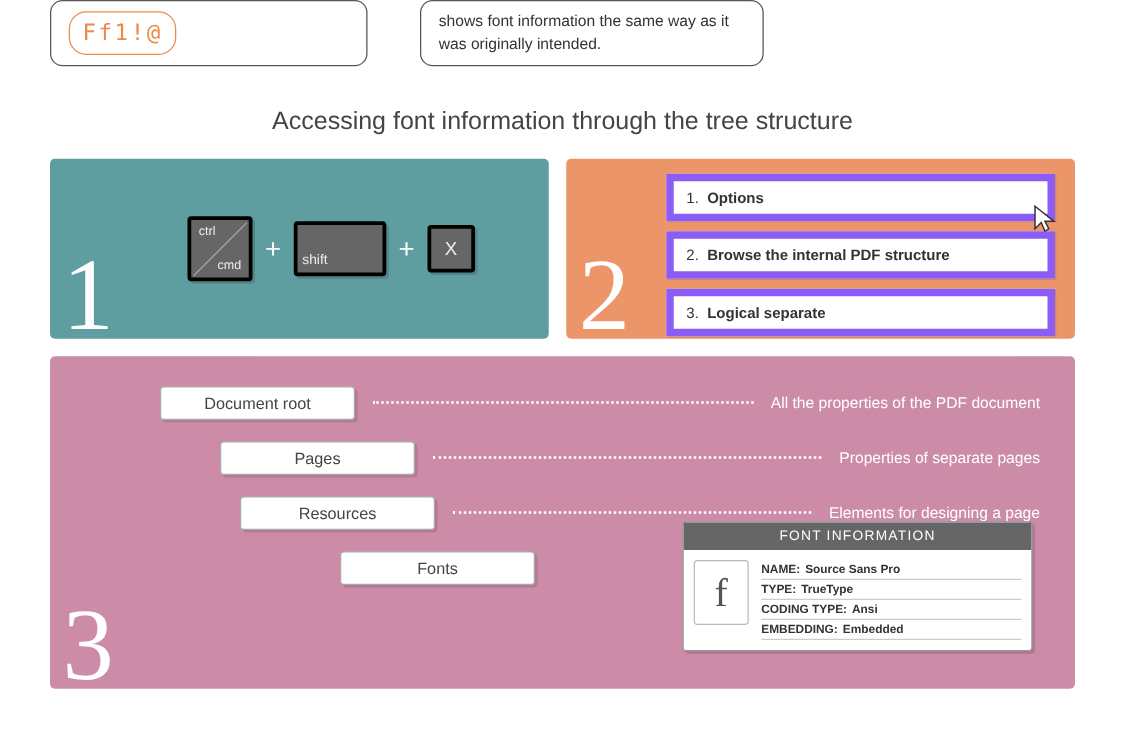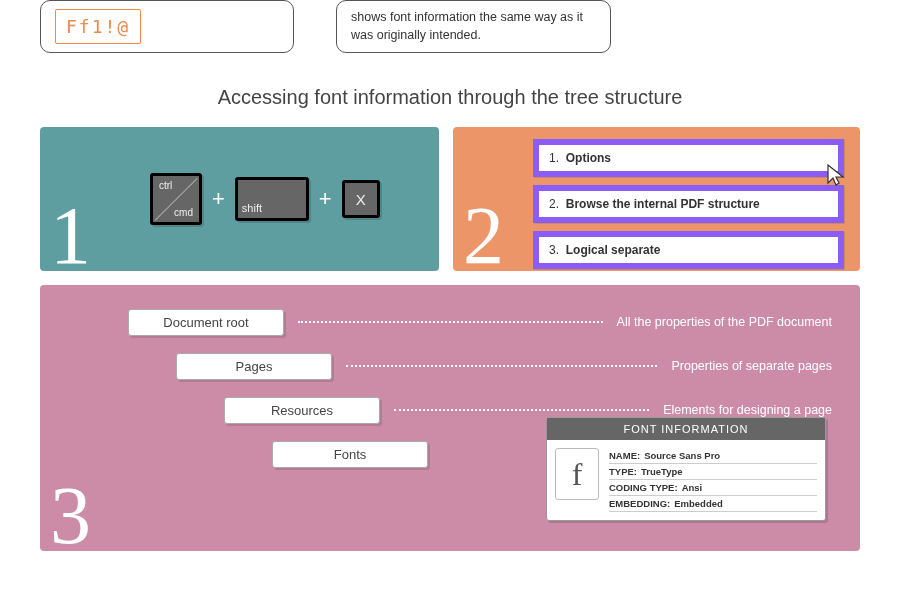--- a/index.html
+++ b/index.html
@@ -2,21 +2,21 @@
 <html><head>
 <meta charset="utf-8">
 <style>
 *{box-sizing:border-box;margin:0;padding:0}
 body{font-family:-apple-system,BlinkMacSystemFont,"Segoe UI",sans-serif;background:#fff;width:900px;height:600px;overflow:hidden;position:relative}
 .top-row{display:flex;gap:12px;padding:0 40px;height:48px;align-items:flex-start}
 .top-box{border:1.5px solid #555;border-radius:10px;padding:8px 14px;font-size:12.5px;color:#333;line-height:1.4;position:relative}
 .top-box.a{width:254px}
 .top-box.b{width:255px;margin-left:15px}
 .top-box.c{width:275px;margin-left:30px}
-.sample{border:1.5px solid #ec8a4a;border-radius:2px;padding:4px 10px;font-family:monospace;font-size:18px;letter-spacing:2px;color:#ec8a4a;display:inline-block}
+.sample{border:1.5px solid #ec8a4a;border-radius:14px;padding:4px 10px;font-family:monospace;font-size:18px;letter-spacing:2px;color:#ec8a4a;display:inline-block}
 .heading{text-align:center;font-size:20px;color:#444;margin:38px 0 18px;font-weight:400}
 .steps-row{display:flex;gap:14px;padding:0 40px}
 .step{border-radius:4px;position:relative;height:144px}
 .step1{background:#5f9ea0;width:400px;display:flex;align-items:center;padding-left:110px}
 .step2{background:#ec9568;width:408px;padding:12px 16px 12px 80px}
 .bignum{position:absolute;left:10px;bottom:-12px;font-size:82px;color:#fff;font-weight:300;font-family:Georgia,serif}
 .keys{display:flex;align-items:center;gap:10px}
 .key{background:#666;border:3px solid #000000;border-radius:3px;color:#eee;font-size:11px;box-shadow:2px 2px 0 rgba(0,0,0,.15);display:flex;align-items:center;justify-content:center;position:relative}
 .key.ctrl{width:52px;height:52px;font-size:10px;flex-direction:column}
 .key.ctrl::after{content:"";position:absolute;width:60px;height:1px;background:#aaa;transform:rotate(-45deg)}
@@ -28,21 +28,21 @@
 .menu{display:flex;flex-direction:column;gap:8px}
 .menu-item{background:#fff;border:6px solid #8b5cf6;padding:6px 10px;font-size:12px;color:#333;box-shadow:1px 1px 0 rgba(0,0,0,.1)}
 .cursor{position:absolute;right:12px;top:36px}
 .step3{background:#cc8ca8;margin:14px 40px 0;height:266px;border-radius:4px;position:relative;padding:22px 28px 22px 88px}
 .tree-row{display:flex;align-items:center;margin-bottom:14px;height:30px}
 .node{background:#fff;border:1px solid #aaa;border-radius:3px;padding:5px 22px;font-size:13px;color:#444;box-shadow:2px 2px 0 rgba(0,0,0,.12);min-width:156px;text-align:center}
 .dots{flex:1;border-bottom:2px dotted #fff;margin:0 14px;height:1px}
 .desc{color:#fff;font-size:12.5px;white-space:nowrap}
 .r1 .node{margin-left:0}
 .r2 .node{margin-left:48px}
-.r3 .node{margin-left:96px}
+.r3 .node{margin-left:64px}
 .r4 .node{margin-left:144px}
 .card{background:#fff;border:1px solid #999;border-radius:3px;width:280px;box-shadow:2px 2px 0 rgba(0,0,0,.15);position:absolute;right:34px;bottom:30px}
 .card-head{background:#666;color:#fff;text-align:center;font-size:11px;letter-spacing:1px;padding:5px}
 .card-body{display:flex;padding:8px}
 .ficon{width:44px;height:52px;border:1px solid #bbb;border-radius:3px;display:flex;align-items:center;justify-content:center;font-size:32px;font-family:Georgia,serif;color:#555;margin-right:10px}
 .fprops{flex:1;font-size:9.5px;color:#555}
 .fprops div{border-bottom:1px solid #ccc;padding:2px 0}
 .fprops span{color:#333;font-weight:600;margin-right:4px}
 </style>
 </head>

